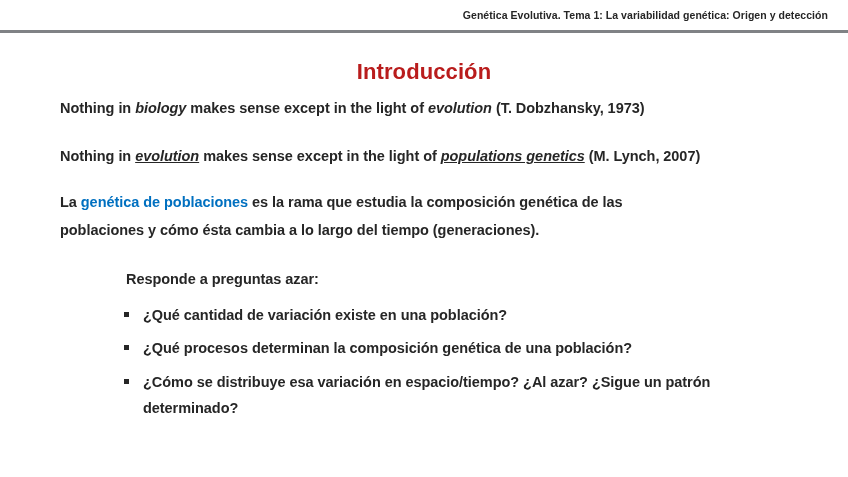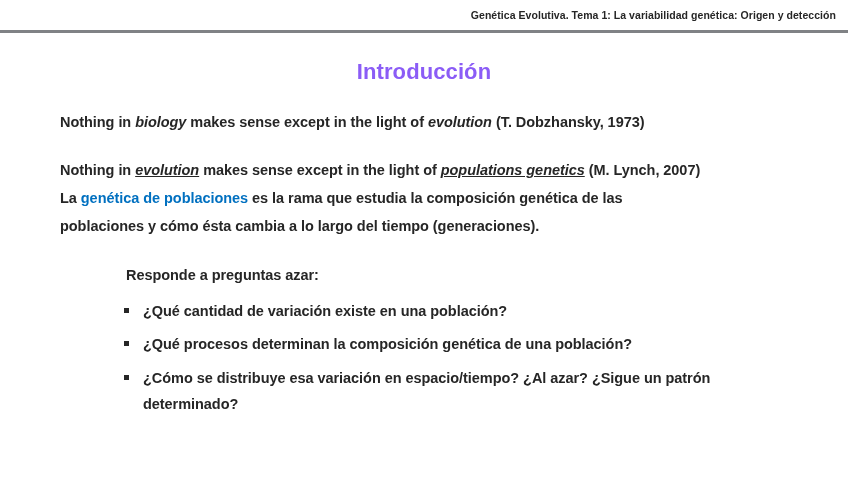--- a/index.html
+++ b/index.html
@@ -21,21 +21,21 @@
   }
 
   
   .slide-header {
     position: absolute;
     top: 0;
     left: 0;
     width: 848px;
     height: 30px;
     box-sizing: border-box;
-    padding-right: 12px;
+    padding-right: 20px;
     display: flex;
     align-items: center;
     justify-content: flex-end;
   }
   .header-text {
     font-size: 10.5px;
     font-weight: bold;
     color: #262626;
     letter-spacing: 0.05px;
     white-space: nowrap;
@@ -51,46 +51,46 @@
 
   
   .slide-title {
     position: absolute;
     top: 59px;
     left: 0;
     width: 848px;
     text-align: center;
     font-size: 22px;
     font-weight: bold;
-    color: #8b5cf6;
+    color: #b91c1c;
     letter-spacing: 0.1px;
   }
 
   
   .body-area {
     position: absolute;
-    top: 110px;
+    top: 96px;
     left: 0;
     width: 768px;
   }
 
   .para {
     font-size: 14.5px;
     font-weight: bold;
     color: #262626;
     line-height: 1.05;
     margin: 0;
     padding: 0 0 0 60px;
     letter-spacing: -0.05px;
   }
   .para.quote-1 { margin-top: 5px; }
   .para.quote-2 { margin-top: 33px; }
 
   .para-block {
-    margin-top: 7px;
+    margin-top: 25px;
     padding: 0 70px 0 60px;
     font-size: 14.5px;
     font-weight: bold;
     color: #262626;
     line-height: 1.9;
     letter-spacing: -0.05px;
   }
 
   .it { font-style: italic; }
   .it-u { font-style: italic; text-decoration: underline; }

